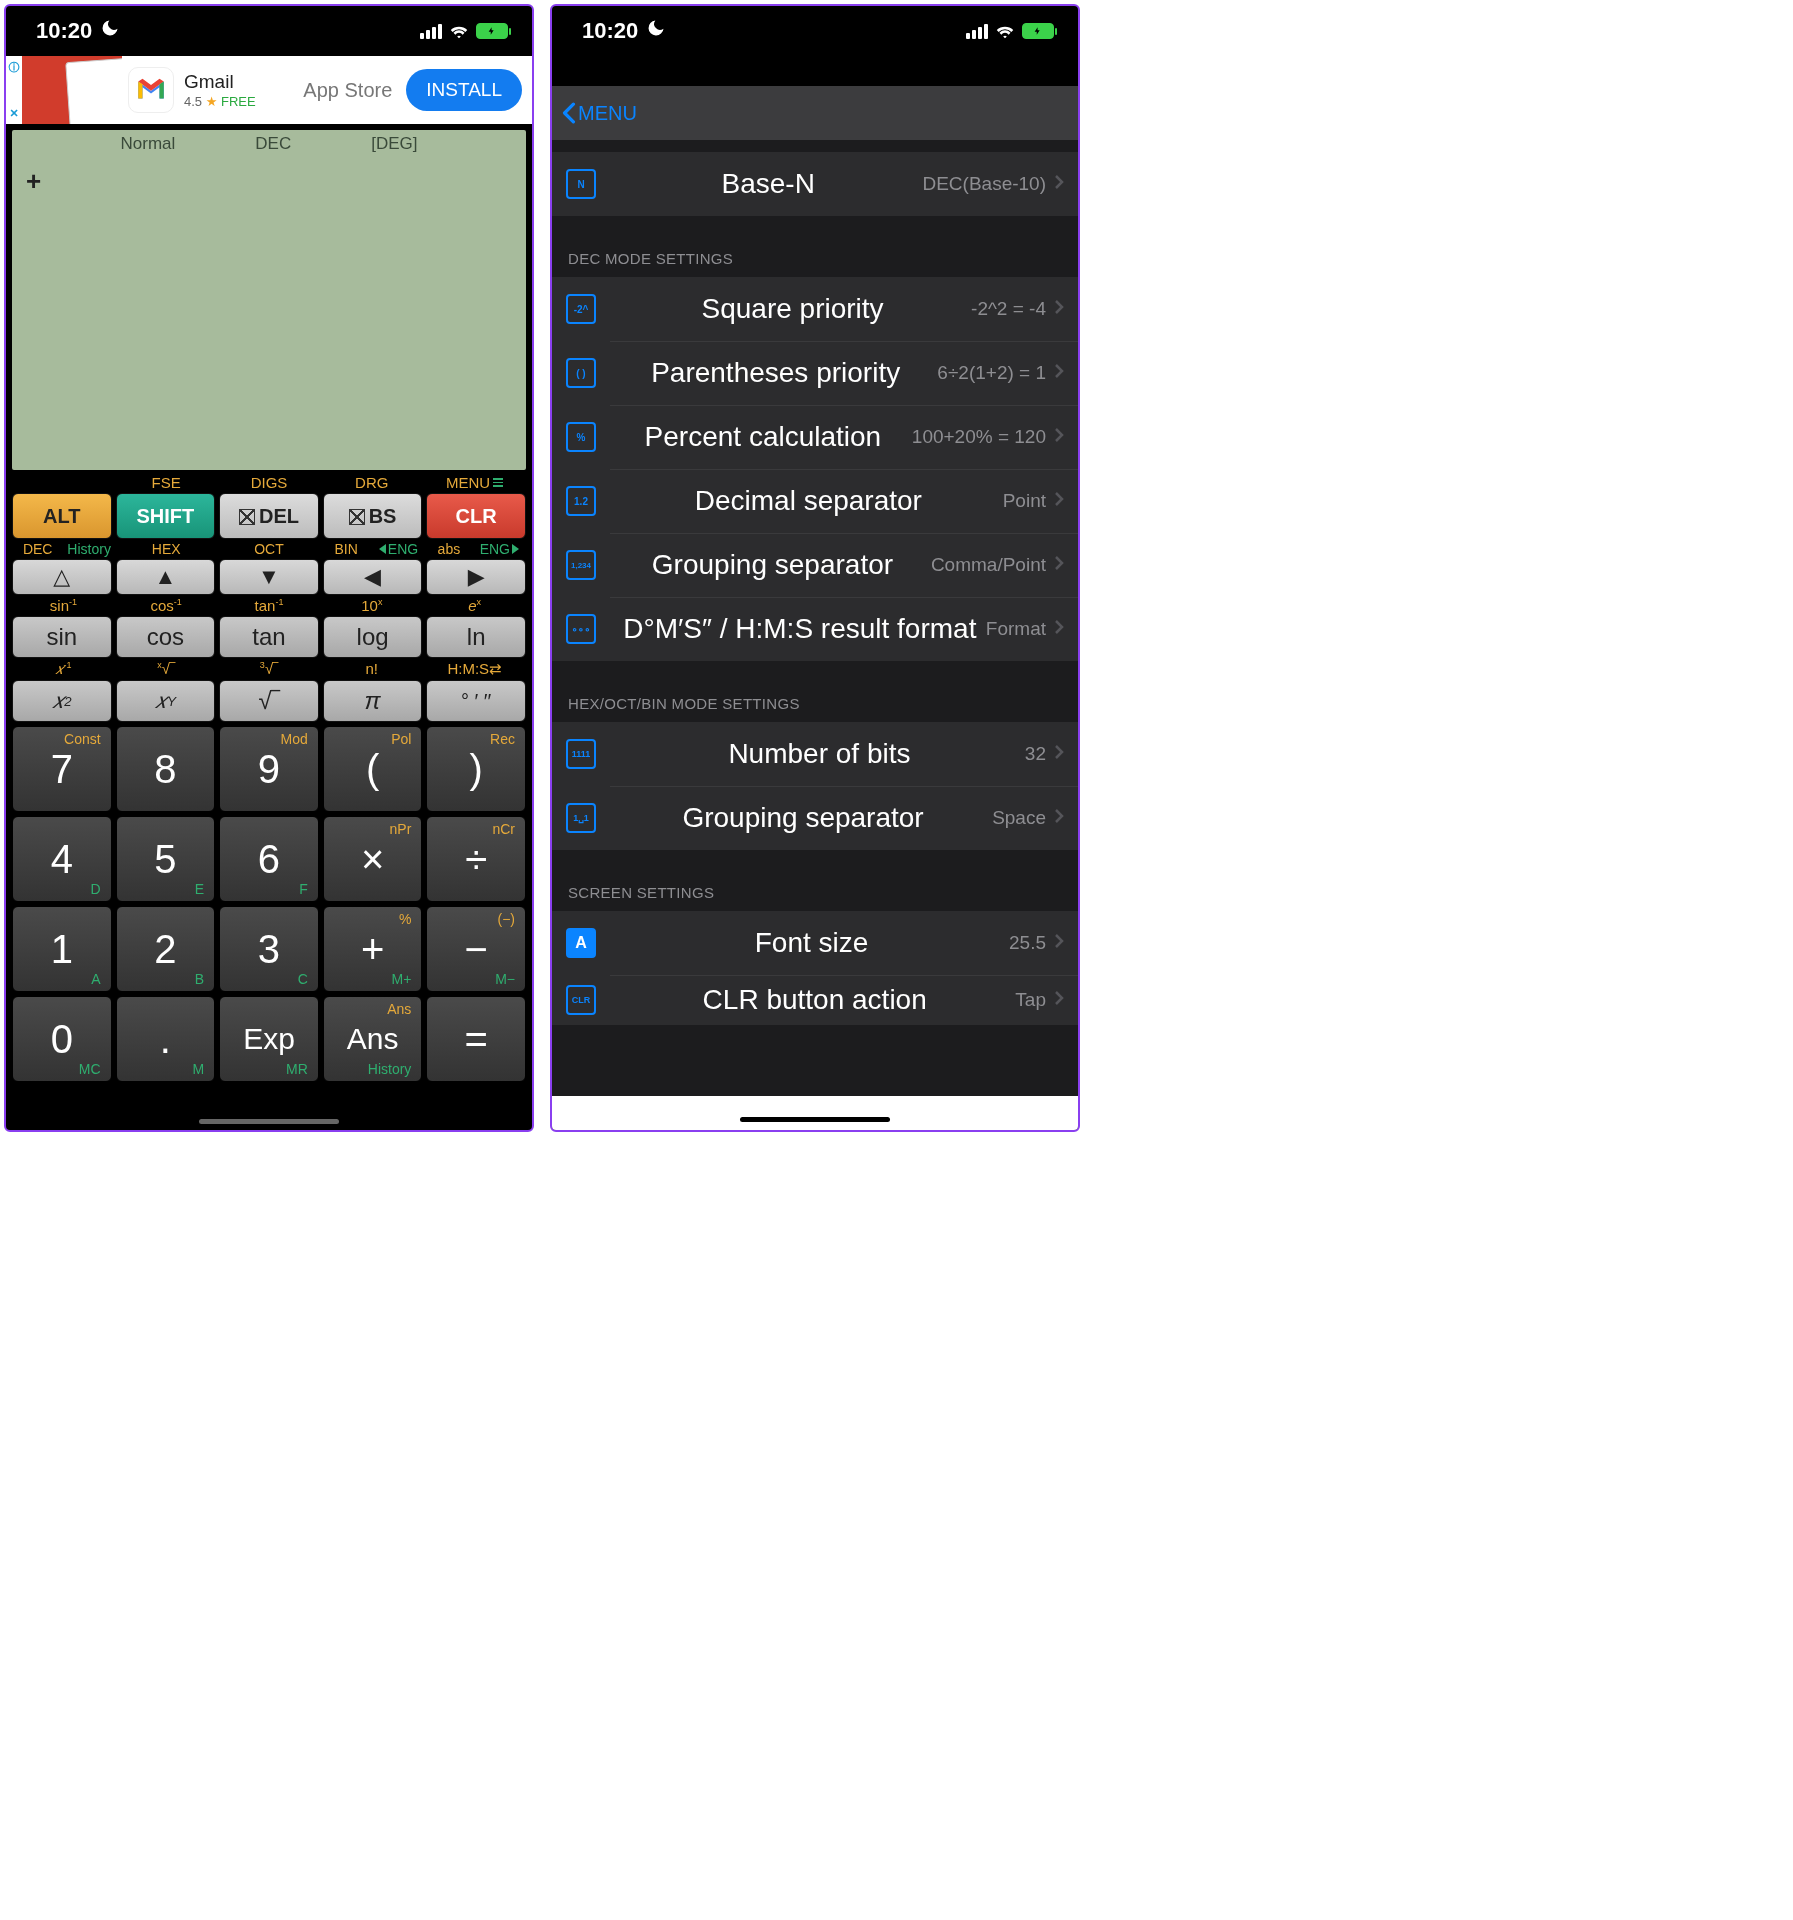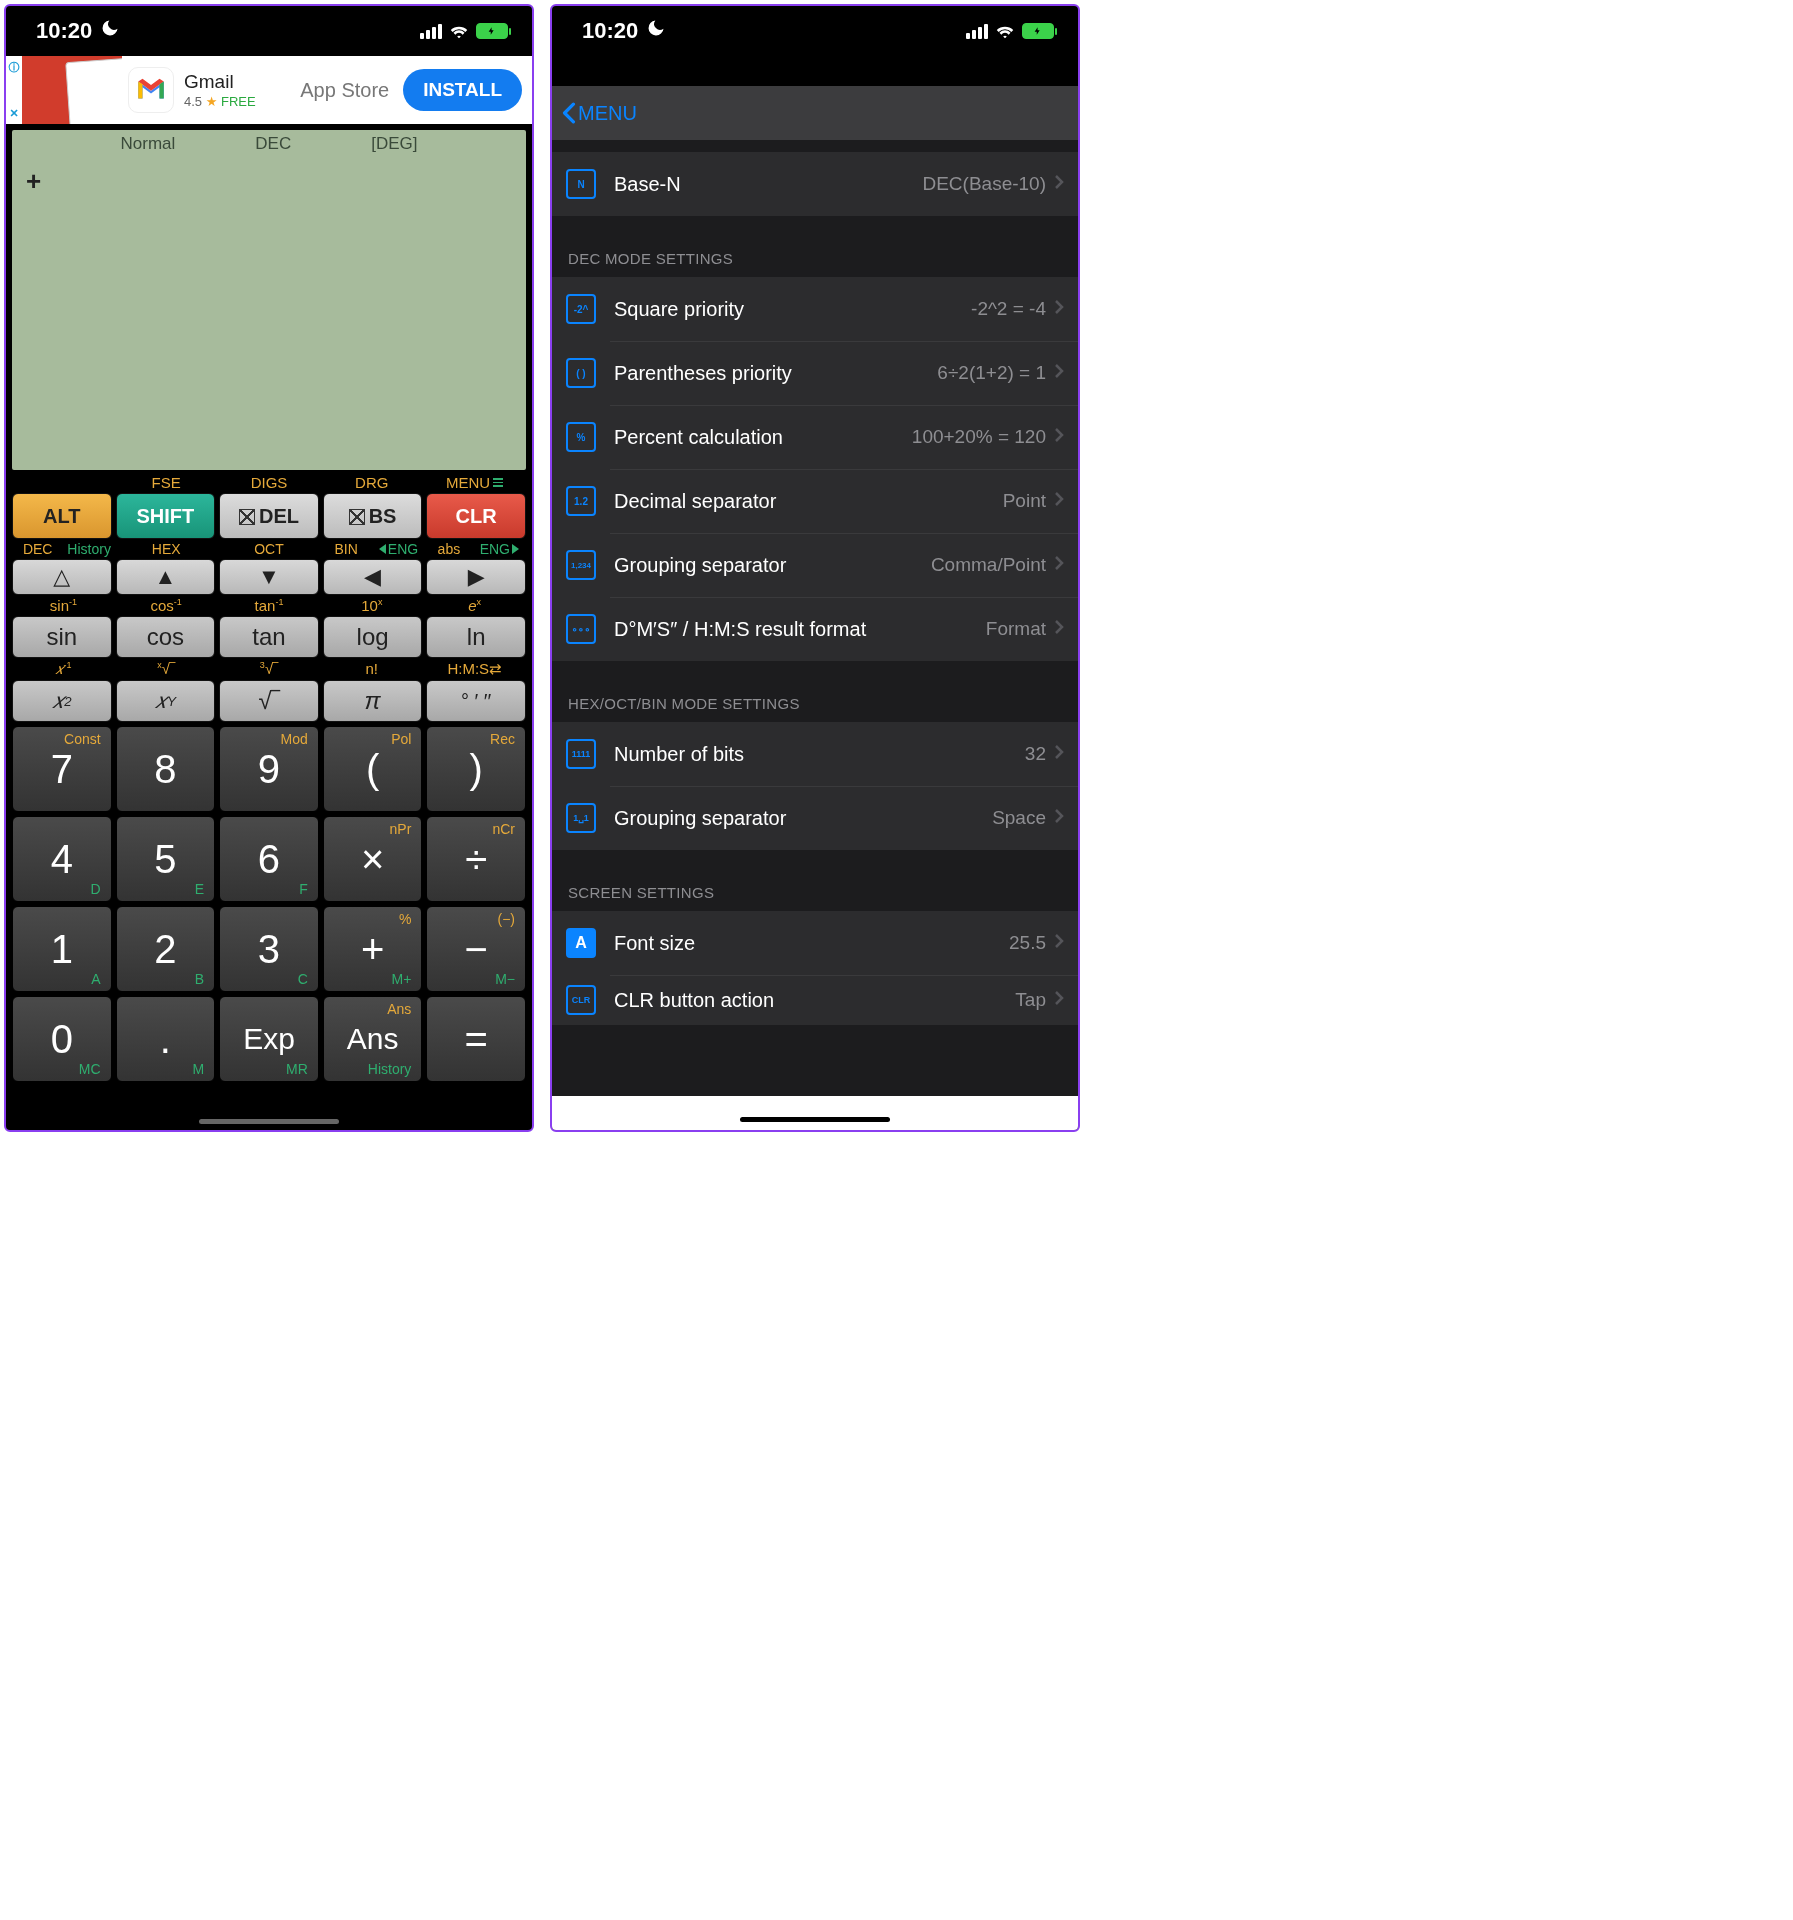--- a/index.html
+++ b/index.html
@@ -77,21 +77,21 @@
     display:flex; align-items:center; justify-content:center; margin-right:10px;
   }
   .ad-text { flex:0 0 auto; line-height:1.2; margin-right:auto;}
   .ad-title { font-size: 19px; color:#222; font-weight:500;}
   .ad-sub { font-size: 13px; color:#666; }
   .ad-sub .star { color:#f5a623; }
   .ad-sub .free { color:#2aa93f; }
   .ad-store { color:#777; font-size:20px; margin-right:14px; }
   .install-btn {
     background:#137cf0; color:#fff; border:none; border-radius:28px;
-    padding: 10px 20px; font-size:19px; font-weight:700;
+    padding: 10px 20px; font-size:19px; font-weight:400;
   }
   
   .calc-screen-wrap { padding: 6px 6px 4px 6px; }
   .calc-screen {
     background:#a7bb9c; height: 340px; border-radius:2px;
     position:relative; color:#2b3a2b;
   }
   .screen-labels {
     display:flex; justify-content:center; gap:80px;
     font-size:17px; color:#3a4a3a; padding-top:4px;
@@ -154,21 +154,21 @@
   .list-row + .list-row::before {
     content:""; position:absolute; left:58px; right:0; top:0; height:1px; background:#3a3a3c;
   }
   .list-icon {
     width:30px; height:30px; border:2px solid #0a84ff; border-radius:4px;
     display:flex; align-items:center; justify-content:center;
     color:#0a84ff; font-size:10px; font-weight:700; margin-right:18px;
     flex-shrink:0;
   }
   .list-icon.filled { background:#0a84ff; color:#fff; }
-  .list-label { color:#fff; font-size:20px; flex:1; }
+  .list-label { color:#fff; font-size:28px; flex:1;text-align:center; }
   .list-value { color:#8e8e92; font-size:19px; margin-right:8px; text-align:right;}
   .chev { color:#55555a; }
   .chev svg { width:10px; height:16px; }
   .section-header {
     background:#1c1c1e; color:#8e8e92; font-size:15px;
     padding: 34px 16px 10px 16px; letter-spacing:0.3px;
   }
   .white-footer { background:#fff; height:34px; position:relative;}
   .white-footer .bar { position:absolute; bottom:8px; left:50%; transform:translateX(-50%); width:150px; height:5px; background:#000; border-radius:3px;}
   sup{font-size:0.6em;}

